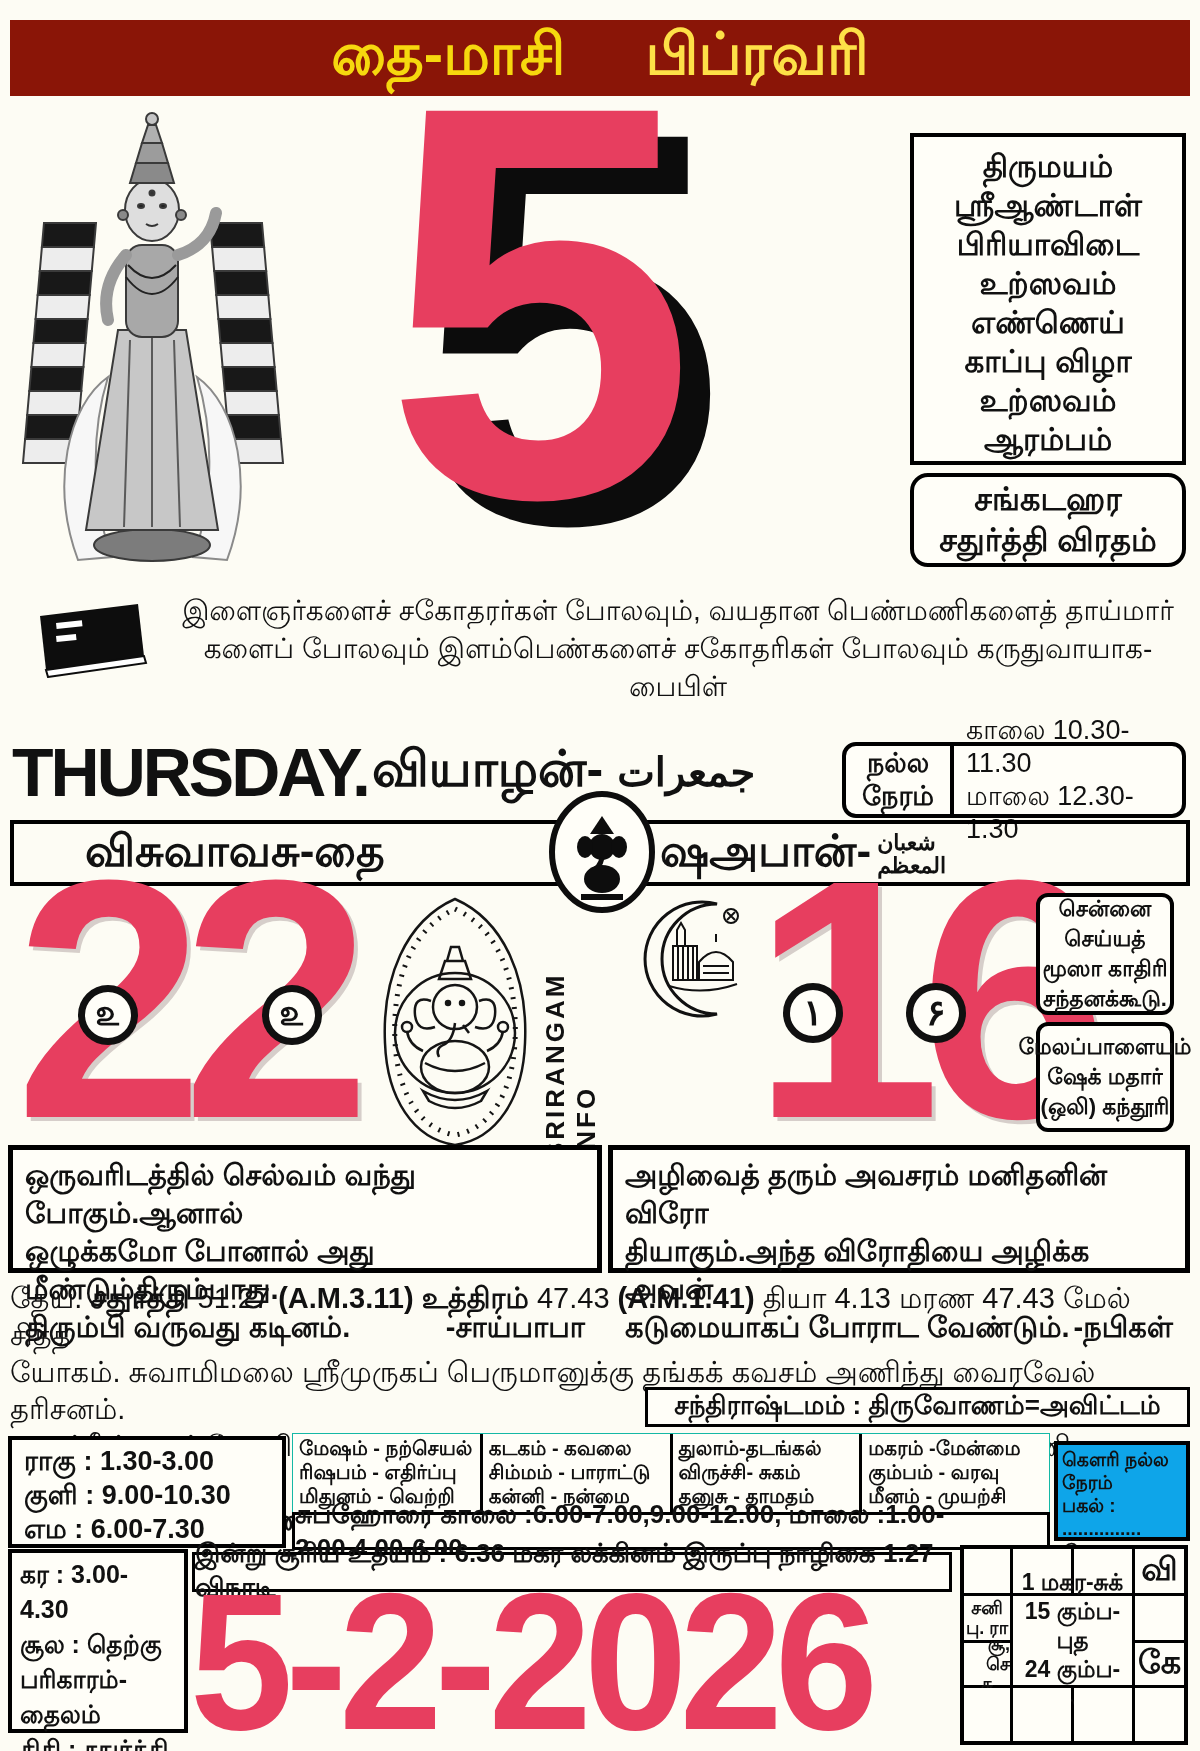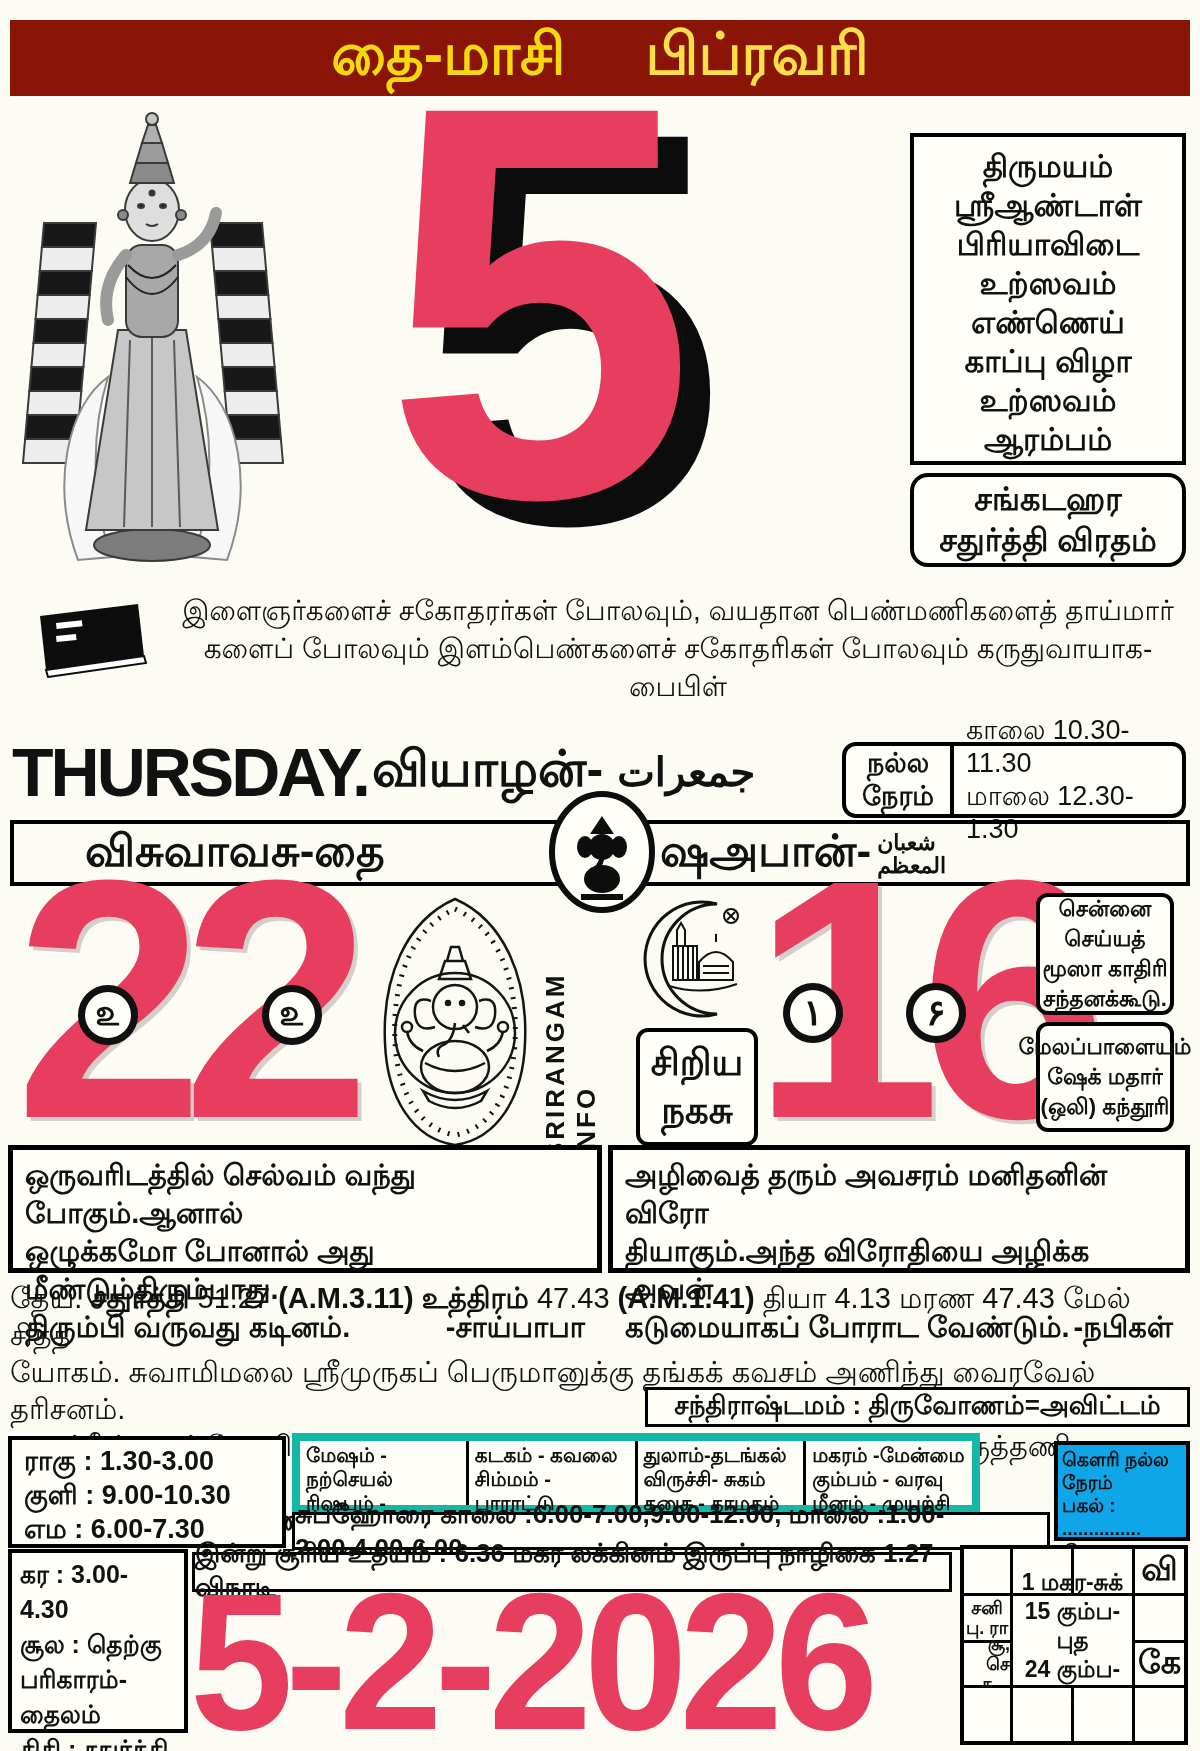--- a/index.html
+++ b/index.html
@@ -87,21 +87,21 @@
                display:flex;align-items:center;justify-content:center;font-size:26px;font-weight:600;
                box-sizing:border-box;background:#fffef8;}
 
   
   .timingA{left:8px;top:1436px;width:278px;height:112px;border:4px solid #000;box-sizing:border-box;
            padding:4px 12px;font-size:27px;font-weight:700;line-height:34px;background:#fffef8;}
   .timingB{left:8px;top:1549px;width:180px;height:184px;border:4px solid #000;box-sizing:border-box;
            padding:4px 8px;font-size:25px;font-weight:700;line-height:35px;background:#fffef8;}
 
   
-  .rasi-table{left:292px;top:1433px;width:688px;height:80px;border:8px solid #14b8a6;box-sizing:border-box;
+  .rasi-table{left:292px;top:1433px;width:758px;height:80px;border:1px solid #14b8a6;box-sizing:border-box;
               display:flex;background:#fffef8;}
   .rasi-col{flex:1;padding:2px 6px;font-size:20px;font-weight:700;line-height:24px;}
   .rasi-col + .rasi-col{border-left:3px solid #000;}
 
   .gowri{left:1054px;top:1441px;width:136px;height:100px;border:4px solid #000;box-sizing:border-box;
          padding:3px 4px;font-size:19px;font-weight:700;line-height:23px;background:#0ea5e9;}
 
   .subahorai{left:292px;top:1512px;width:758px;height:38px;border:3px solid #000;box-sizing:border-box;
              display:flex;align-items:center;justify-content:center;font-size:26px;font-weight:700;background:#fffef8;}
   .sunrise{left:192px;top:1552px;width:760px;height:40px;border:3px solid #000;box-sizing:border-box;
@@ -291,24 +291,20 @@
           <path d="M70 70 L96 70 M70 77 L96 77"></path>
           <path d="M83 46 L83 38"></path>
           <path d="M36 90 Q70 100 104 88"></path>
           <circle cx="98" cy="20" r="7"></circle>
           <path d="M94 16 l8 8 M94 24 l8 -8"></path>
         </g>
       </g>
     </svg>
   </div>
 
-  <div class="abs siriya-box">
-    <div>சிறிய</div>
-    <div>நகசு</div>
-  </div>
 
   <div class="abs bignum num16">16</div>
   <div class="abs date-circle" style="left:783px;top:983px;">۱</div>
   <div class="abs date-circle" style="left:906px;top:983px;">۶</div>
 
   <div class="abs side-box side-box1">
     <div>சென்னை செய்யத்</div>
     <div>மூஸா காதிரி</div>
     <div>சந்தனக்கூடு.</div>
   </div>

